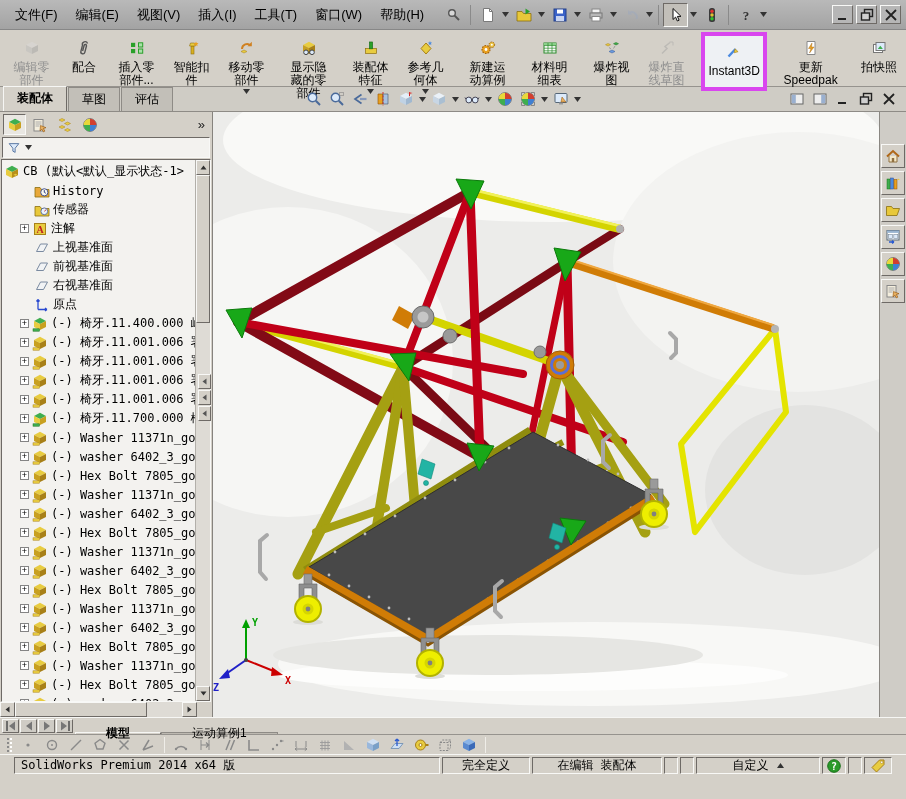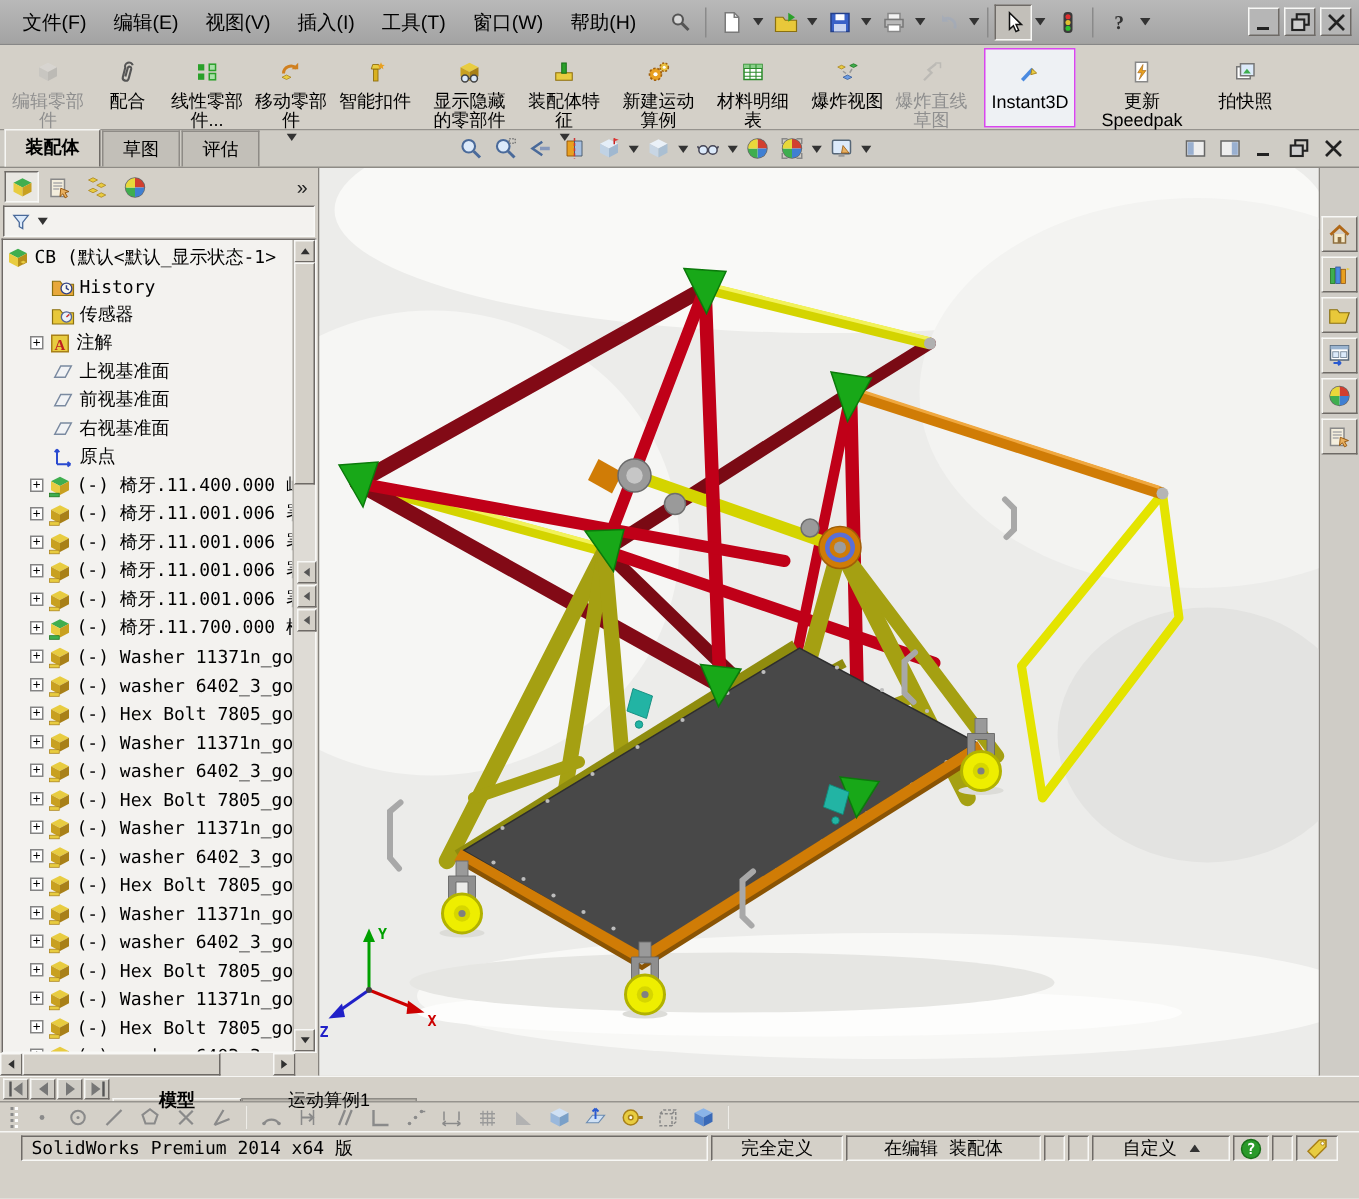--- a/index.html
+++ b/index.html
@@ -24,21 +24,21 @@
   .win-btn{width:21px;height:19px;background:#b6b6b6;display:flex;align-items:center;justify-content:center}
   
   #commandbar{height:57px;background:#d4d0c8;display:flex;align-items:flex-start;padding:2px 2px 1px 4px;border-bottom:1px solid #96938e}
   .cmd-btn{display:flex;flex-direction:column;align-items:center;padding:3px 4px 1px;min-width:50px;text-align:center;cursor:default}
   .cmd-icon{height:26px;display:flex;align-items:center}
   .cmd-label{font-size:12px;line-height:13px;max-width:48px;word-break:break-all}
   .cmd-btn.latin .cmd-label{word-break:normal;max-width:66px}
   .cmd-caret{margin-top:auto;height:8px;display:flex;align-items:center}
   .cmd-btn.disabled{color:#8f8f8f}
   .cmd-btn.disabled .cmd-icon{opacity:.4;filter:grayscale(1)}
-  .cmd-btn.active{background:#eef1f4;border:1px solid #d946ef}
+  .cmd-btn.active{background:#eef1f4;border:4px solid #d946ef}
   .cmd-sep{width:1px;background:#9a978f;margin:2px 3px;border-right:1px solid #efede8}
   
   #tab-row{height:25px;background:#cfccc5;display:flex;align-items:flex-end;border-bottom:1px solid #8e8b86}
   #cm-tabs{display:flex;align-items:flex-end;padding-left:3px;width:226px}
   .cm-tab{padding:3px 13px 3px;margin-right:1px;background:#c2bfb8;border:1px solid #8e8b86;border-bottom:none;font-size:12px}
   .cm-tab.active{background:#d4d0c8;border-color:#f6f6f4 #6e6a66 transparent #f6f6f4;padding-bottom:4px;font-weight:bold}
   #headsup{display:flex;align-items:center;gap:3px;margin:0 auto 2px;padding-right:120px}
   .hu-btn{width:20px;height:20px;display:flex;align-items:center;justify-content:center}
   #doc-controls{display:flex;align-items:center;gap:4px;padding:0 8px 4px}
   .dc-btn{width:19px;height:16px;display:flex;align-items:center;justify-content:center}
@@ -270,56 +270,56 @@
       <div class="cmd-icon">
         <span class="">
           <svg width="16" height="16" viewBox="0 0 16 16">
             <rect x="2" y="9" width="4.2" height="4.2" fill="#2aa02a"></rect>
             <rect x="2" y="2.8" width="4.2" height="4.2" fill="#2aa02a"></rect>
             <rect x="9.5" y="9" width="4.2" height="4.2" fill="#a8e0a8" stroke="#2aa02a"></rect>
             <rect x="9.5" y="2.8" width="4.2" height="4.2" fill="#a8e0a8" stroke="#2aa02a"></rect>
           </svg>
         </span>
       </div>
-      <div class="cmd-label">线性零部件...</div>
+      <div class="cmd-label">插入零部件...</div>
       <div class="cmd-caret">
         <svg width="7" height="5" viewBox="0 0 7 5">
           <path d="M0 0h7L3.5 5Z" fill="#333"></path>
         </svg>
       </div>
+    </div>
+    <div class="cmd-btn">
+      <div class="cmd-icon">
+        <span class="">
+          <svg width="16" height="16" viewBox="0 0 16 16">
+            <rect x="7" y="6" width="3" height="8" fill="#d8b020" stroke="#907010" stroke-width=".6"></rect>
+            <path d="M5.5 6h6l-1-3h-4Z" fill="#e8cc40" stroke="#907010" stroke-width=".6"></path>
+            <path d="M12 1.5l.7 1.6 1.8.2-1.3 1.1.4 1.8-1.6-1-1.6 1 .4-1.8-1.3-1.1 1.8-.2Z" fill="#e8a020"></path>
+          </svg>
+        </span>
+      </div>
+      <div class="cmd-label">智能扣件</div>
+      <div class="cmd-caret"></div>
     </div>
     <div class="cmd-btn">
       <div class="cmd-icon">
         <span class="">
           <svg width="16" height="16" viewBox="0 0 16 16">
             <path d="M3 9a5 5 0 0 1 8.6-3.4" fill="none" stroke="#d08020" stroke-width="2"></path>
             <path d="M12.8 1.8v4.4H8.4Z" fill="#d08020"></path>
             <path d="M5 10l3 1.5L5 13l-3-1.5Z" fill="#e8cc40" stroke="#a88018" stroke-width=".5"></path>
           </svg>
         </span>
       </div>
       <div class="cmd-label">移动零部件</div>
       <div class="cmd-caret">
         <svg width="7" height="5" viewBox="0 0 7 5">
           <path d="M0 0h7L3.5 5Z" fill="#333"></path>
         </svg>
       </div>
-    </div>
-    <div class="cmd-btn">
-      <div class="cmd-icon">
-        <span class="">
-          <svg width="16" height="16" viewBox="0 0 16 16">
-            <rect x="7" y="6" width="3" height="8" fill="#d8b020" stroke="#907010" stroke-width=".6"></rect>
-            <path d="M5.5 6h6l-1-3h-4Z" fill="#e8cc40" stroke="#907010" stroke-width=".6"></path>
-            <path d="M12 1.5l.7 1.6 1.8.2-1.3 1.1.4 1.8-1.6-1-1.6 1 .4-1.8-1.3-1.1 1.8-.2Z" fill="#e8a020"></path>
-          </svg>
-        </span>
-      </div>
-      <div class="cmd-label">智能扣件</div>
-      <div class="cmd-caret"></div>
     </div>
     <div class="cmd-sep"></div>
     <div class="cmd-btn">
       <div class="cmd-icon">
         <span class="">
           <svg width="16" height="16" viewBox="0 0 16 16">
             <path d="M8 1.8 14 4.9 8 8 2 4.9Z" fill="#e8cc40"></path>
             <path d="M2 4.9 8 8v6L2 10.9Z" fill="#c8a020"></path>
             <path d="M14 4.9 8 8v6l6-3.1Z" fill="#a88018"></path>
             <circle cx="5" cy="12.3" r="2.3" fill="#dceafa" stroke="#444"></circle>
@@ -335,20 +335,36 @@
     <div class="cmd-btn">
       <div class="cmd-icon">
         <span class="">
           <svg width="16" height="16" viewBox="0 0 16 16">
             <rect x="2.5" y="8.5" width="11" height="5" fill="#e8cc40" stroke="#907010" stroke-width=".7"></rect>
             <rect x="6.5" y="2" width="3" height="6.8" fill="#2aa02a" stroke="#187018" stroke-width=".7"></rect>
           </svg>
         </span>
       </div>
       <div class="cmd-label">装配体特征</div>
+      <div class="cmd-caret">
+        <svg width="7" height="5" viewBox="0 0 7 5">
+          <path d="M0 0h7L3.5 5Z" fill="#333"></path>
+        </svg>
+      </div>
+    </div>
+    <div class="cmd-btn">
+      <div class="cmd-icon">
+        <span class="">
+          <svg width="16" height="16" viewBox="0 0 16 16">
+            <path d="M8 3l5 5.5L8 14 3 8.5Z" fill="#e8cc40" stroke="#a88018"></path>
+            <path d="M12 1l.6 1.4 1.5.2-1.1 1 .3 1.5-1.3-.8-1.3.8.3-1.5-1.1-1 1.5-.2Z" fill="#4a8ae0"></path>
+          </svg>
+        </span>
+      </div>
+      <div class="cmd-label">参考几何体</div>
       <div class="cmd-caret">
         <svg width="7" height="5" viewBox="0 0 7 5">
           <path d="M0 0h7L3.5 5Z" fill="#333"></path>
         </svg>
       </div>
     </div>
     <div class="cmd-sep"></div>
     <div class="cmd-btn">
       <div class="cmd-icon">
         <span class="">
@@ -1447,21 +1463,21 @@
     </div>
     <div class="sk-sep"></div>
   </div>
 
 <div id="statusbar">
   <div id="sb-msg" class="sb-seg sunken">SolidWorks Premium 2014 x64 版</div>
   <div class="sb-seg sunken" style="width:88px;justify-content:center">完全定义</div>
   <div class="sb-seg sunken" style="width:130px;justify-content:center">在编辑 装配体</div>
   <div class="sb-seg sunken" style="width:12px"></div>
   <div class="sb-seg sunken" style="width:8px"></div>
-  <div class="sb-seg sunken" style="width:92px;justify-content:center;gap:8px">
+  <div class="sb-seg sunken" style="width:124px;justify-content:center;gap:8px">
     <span>自定义</span>
       <span id="units-caret">
         <svg width="7" height="5" viewBox="0 0 7 5">
           <path d="M0 5h7L3.5 0Z" fill="#333"></path>
         </svg>
       </span>
   </div>
   <div class="sb-seg sunken" style="width:24px;justify-content:center;padding:0" id="sb-help">
       <span class="">
         <svg width="16" height="16" viewBox="0 0 16 16">

